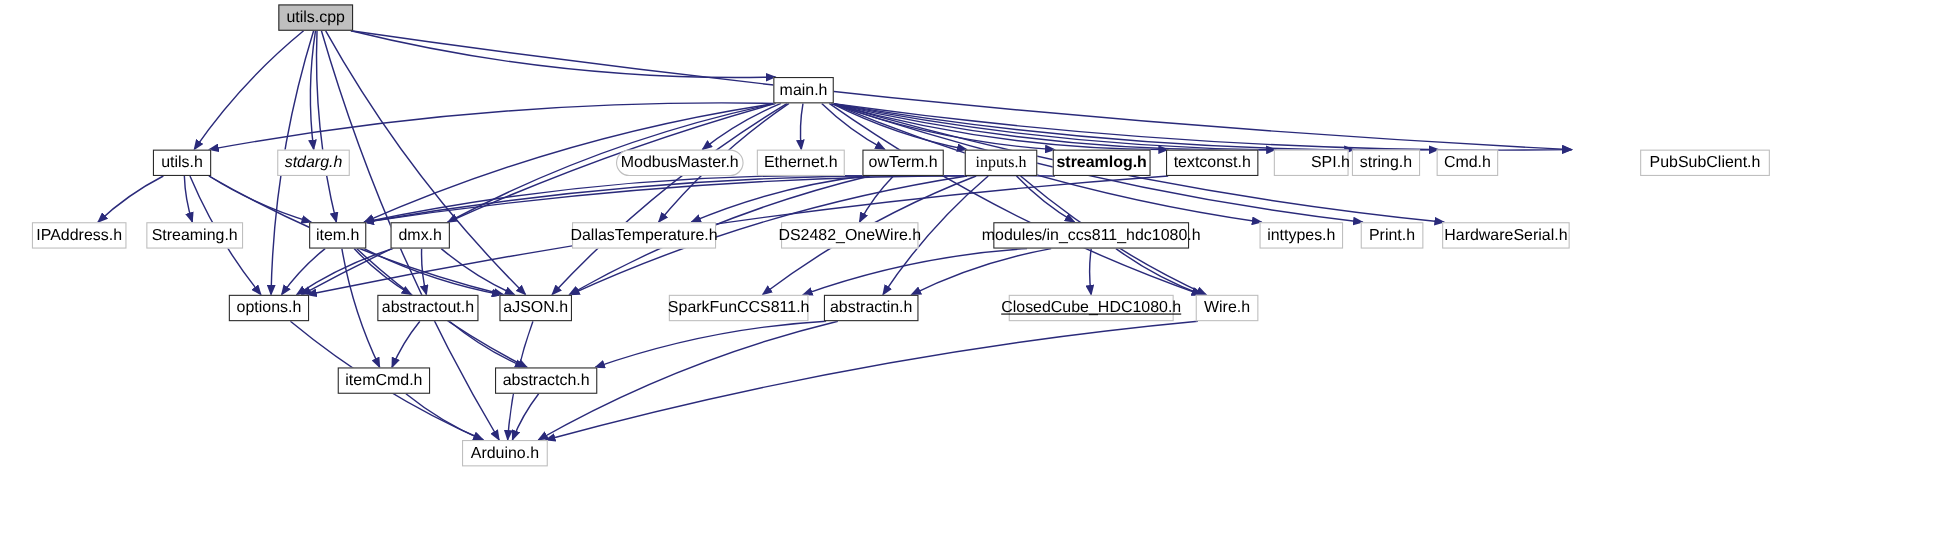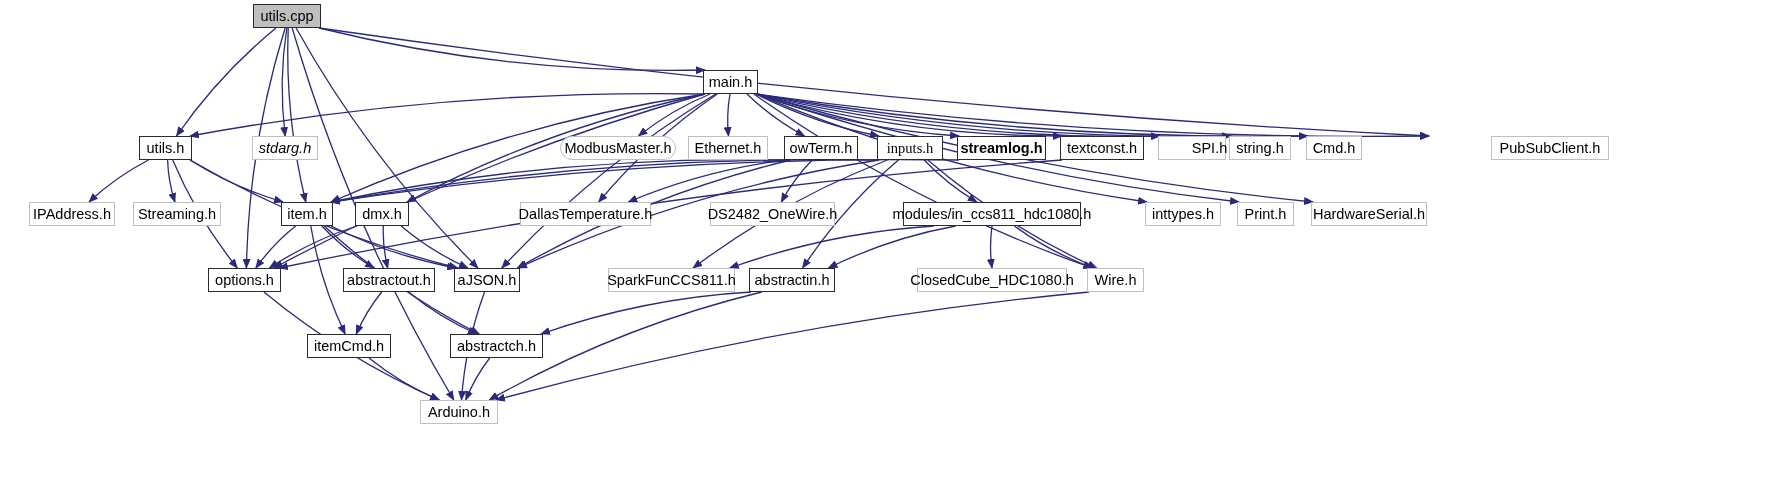--- a/index.html
+++ b/index.html
@@ -173,21 +173,21 @@
       </div>
       <div class="node internal" style="left: 454px; top: 268px; width: 66px; height: 24px;">
         <span>aJSON.h</span>
       </div>
       <div class="node external" style="left: 608px; top: 268px; width: 127px; height: 24px;">
         <span>SparkFunCCS811.h</span>
       </div>
       <div class="node internal" style="left: 749px; top: 268px; width: 86px; height: 24px;">
         <span>abstractin.h</span>
       </div>
-      <div class="node external" style="left: 917px; top: 268px; width: 150px; height: 24px;">
+      <div class="node external" style="left: 917px; top: 268px; width: 150px; height: 24px; text-decoration: underline;">
         <span>ClosedCube_HDC1080.h</span>
       </div>
       <div class="node external" style="left: 1087px; top: 268px; width: 57px; height: 24px;">
         <span>Wire.h</span>
       </div>
       <div class="node internal" style="left: 307px; top: 334px; width: 84px; height: 24px;">
         <span>itemCmd.h</span>
       </div>
       <div class="node internal" style="left: 450px; top: 334px; width: 93px; height: 24px;">
         <span>abstractch.h</span>

